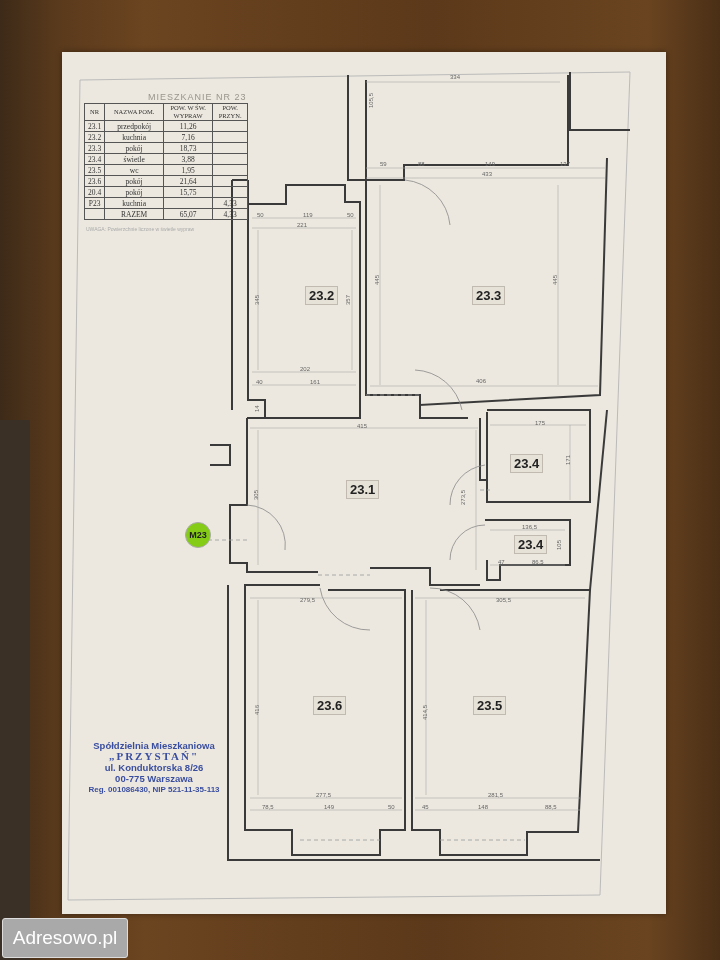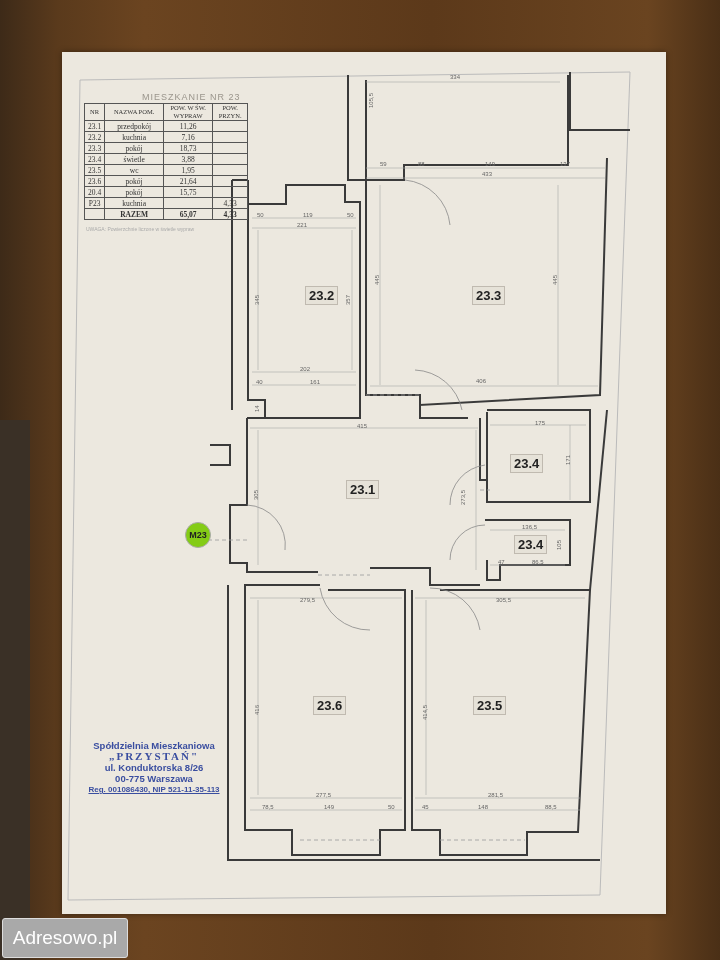--- a/index.html
+++ b/index.html
@@ -10,50 +10,50 @@
   }
   .left-shadow { position:absolute; left:0; top:420px; width:30px; height:540px; background:#3a3026; }
   .paper {
     position:absolute; left:62px; top:52px; width:604px; height:862px;
     background:#ece8df;
     transform: skewX(0deg);
     box-shadow: 0 0 6px rgba(0,0,0,0.4);
   }
   svg.plan { position:absolute; left:0; top:0; }
   .title {
-    position:absolute; left:142px; top:92px; font-size:9px; color:#9a958c; letter-spacing:1px;
+    position:absolute; left:148px; top:92px; font-size:9px; color:#9a958c; letter-spacing:1px;
   }
   table.rooms {
     position:absolute; left:84px; top:103px; border-collapse:collapse;
     font-family: "Liberation Serif", serif; font-size:7.5px; color:#333;
   }
   table.rooms td, table.rooms th {
     border:1px solid #555; padding:0 3px; height:10px; text-align:center; font-weight:normal;
   }
   table.rooms th { font-size:6.5px; line-height:8px; }
-  table.rooms tr.total td { font-weight:bold; }
+  table.rooms tr.total td { font-weight:normal; }
   .note { position:absolute; left:86px; top:226px; font-size:5px; color:#aaa; }
   .room-label {
     position:absolute; font-size:13px; font-weight:bold; color:#222;
     background:#e6e2d8; border:1px solid #c0bab0; padding:1px 3px;
     font-family: "Liberation Sans", sans-serif;
   }
   .dim { position:absolute; font-size:6px; color:#666; font-family:"Liberation Sans", sans-serif; }
   .dim.v { transform: rotate(-90deg); transform-origin: left top; }
   .marker {
     position:absolute; left:185px; top:522px; width:24px; height:24px; border-radius:50%;
     border:1px solid #aaa; background:#84cc16; font-size:9px; font-weight:bold; color:#222;
     text-align:center; line-height:24px;
   }
   .stamp {
     position:absolute; left:64px; top:740px; width:180px; text-align:center;
     color:#3a4ea0; font-size:9.5px; line-height:11px; font-weight:bold;
   }
   .stamp .name { font-size:11px; letter-spacing:2px; font-family:"Liberation Serif", serif; }
-  .stamp .reg { font-size:8px;text-decoration:underline; }
+  .stamp .reg { font-size:8px; }
   .watermark {
     position:absolute; left:2px; top:918px; width:124px; height:38px;
     background:#a9a9a9; border:1px solid #ddd; border-radius:3px;
     color:#fff; font-size:19px; line-height:38px; text-align:center;
   }
 </style>
 </head>
 <body>
 
 <div class="left-shadow"></div>

